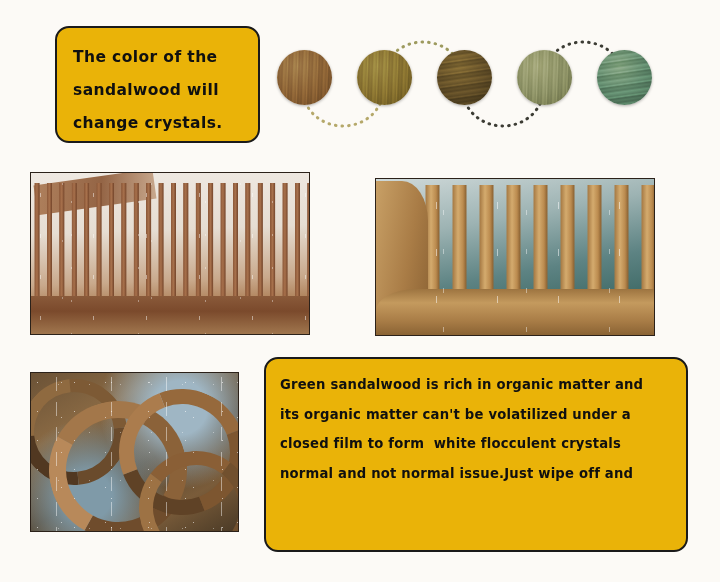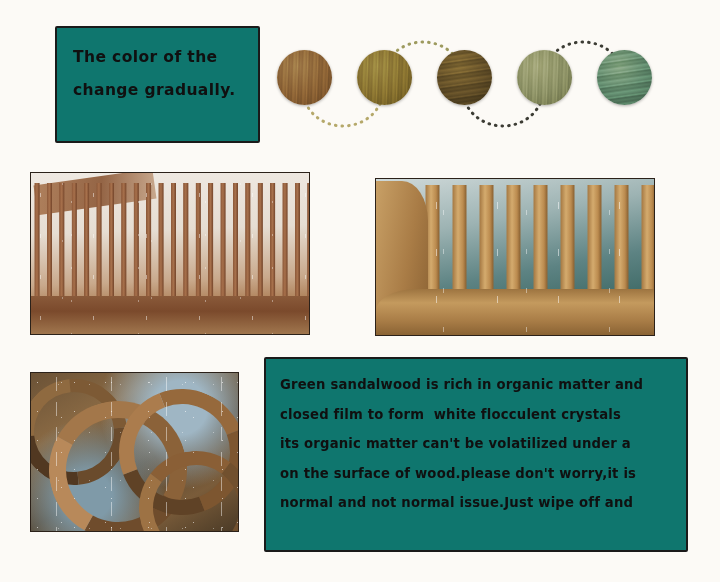--- a/index.html
+++ b/index.html
@@ -12,23 +12,23 @@
     background: #fcfaf6;
     font-family: "DejaVu Sans", sans-serif;
     position: relative;
     overflow: hidden;
   }
 
   
   .callout {
     position: absolute;
     box-sizing: border-box;
-    background: #0f766e;
+    background: #eab308;
     border: 2px solid #1a1a1a;
-    border-radius: 2px;
+    border-radius: 14px;
   }
   .callout .line {
     white-space: pre;
     color: #101010;
     font-weight: 600;
   }
 
   
   #headline-callout {
     left: 55px;
@@ -245,21 +245,22 @@
       linear-gradient(22deg, rgba(255,255,255,0.40) 0 1px, transparent 1px 100%);
     background-size: 37px 29px, 44px 35px, 55px 25px, 31px 48px;
     background-position: 6px 10px, 30px 44px, 80px 18px, 120px 60px;
   }
 </style>
 </head>
 <body>
 
 <div class="callout" id="headline-callout">
   <div class="line">The color of the</div>
-  <div class="line">change gradually.</div>
+  <div class="line">sandalwood will</div>
+  <div class="line">change crystals.</div>
 </div>
 
 <div id="color-strip">
 
   <div class="arc" style="left:36px; top:70px;">
     <svg viewBox="0 0 86 46" fill="none">
       <path d="M3 2 C 14 42, 72 42, 83 2" stroke="#b5a86a" stroke-width="3" stroke-linecap="round" stroke-dasharray="0.6 6"></path>
     </svg>
   </div>
 
@@ -318,17 +319,16 @@
     <div class="bangle" id="bangle-d"></div>
     <div class="bangle" id="bangle-a"></div>
     <div class="bangle" id="bangle-b"></div>
     <div class="bangle" id="bangle-c"></div>
     <div class="fuzz"></div>
   </div>
 </div>
 
 <div class="callout" id="info-callout">
   <div class="line">Green sandalwood is rich in organic matter and</div>
+  <div class="line">its organic matter can't be volatilized under a</div>
   <div class="line">closed film to form  white flocculent crystals</div>
-  <div class="line">its organic matter can't be volatilized under a</div>
-  <div class="line">on the surface of wood.please don't worry,it is</div>
   <div class="line">normal and not normal issue.Just wipe off and</div>
 </div>
 
 </body></html>

